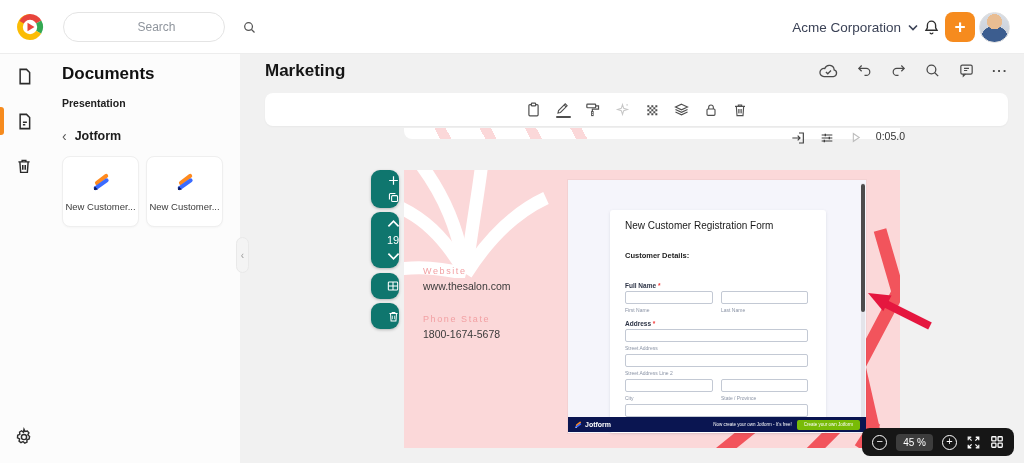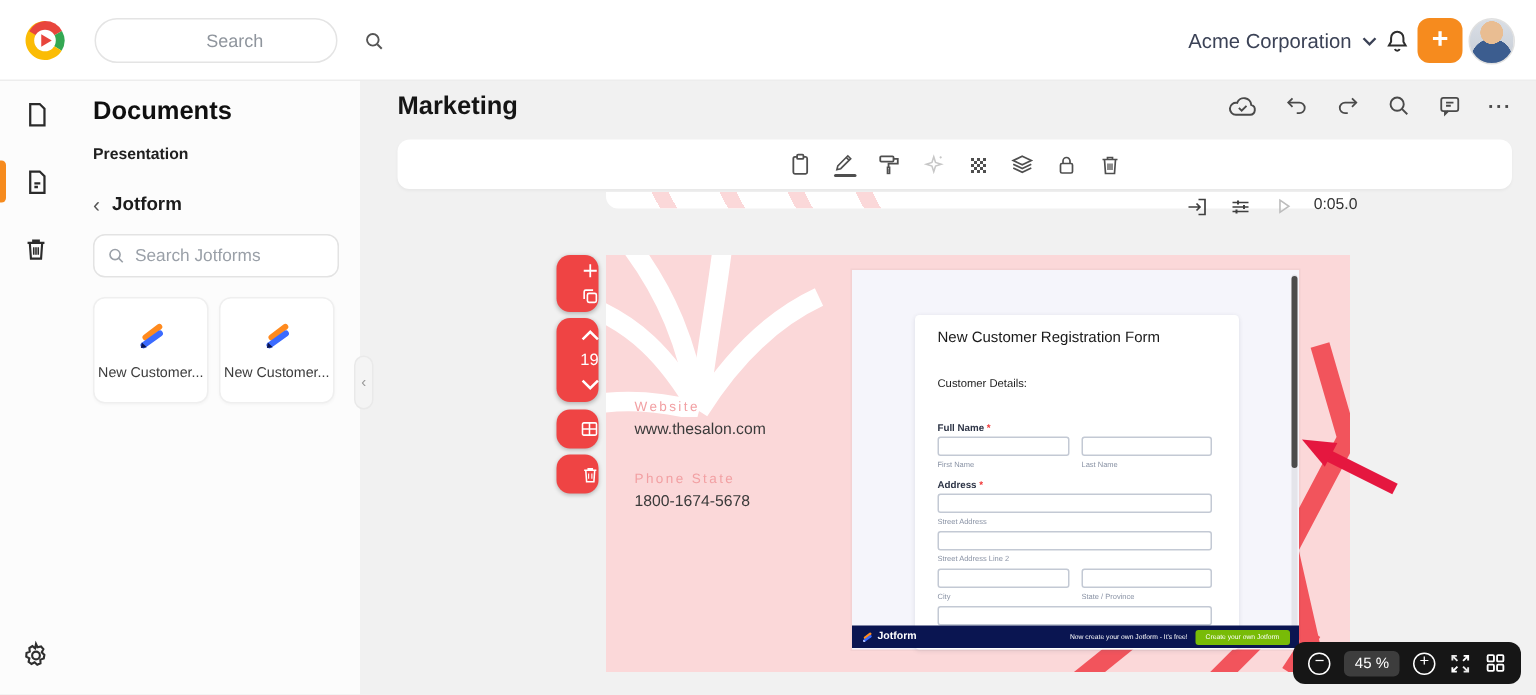--- a/index.html
+++ b/index.html
@@ -66,35 +66,35 @@
   .red-decor { position:absolute; left:0; top:0; z-index:1; }
   .contact { position:absolute; left:19px; top:96px; z-index:1; }
   .c-label { font-size:9px; letter-spacing:1.6px; color:#f2a0a3; }
   .c-value { font-size:10.5px; color:#3a3a3a; margin-top:4px; }
   .c-gap { margin-top:22px; }
 
   
   .preview { position:absolute; left:164px; top:10px; width:298px; height:253px; background:#f5f5fb; z-index:2; box-shadow:0 0 0 1px rgba(0,0,0,.03); }
   .form-card { position:absolute; left:42px; top:30px; width:216px; height:223px; background:#fff; border-radius:3px; box-shadow:0 1px 3px rgba(84,95,111,.16); }
   .f-title { position:absolute; left:15px; top:10px; font-size:10px; font-weight:400; color:#1a1a1a; width:190px; }
-  .f-section { position:absolute; left:15px; top:41px; font-size:7.5px; font-weight:400; color:#222; }
+  .f-section { position:absolute; left:15px; top:41px; font-size:7.5px; font-weight:700; color:#222; }
   .f-label { position:absolute; font-size:6.5px; font-weight:700; color:#2c3345; }
   .req { color:#f23a3a; }
   .ibox { position:absolute; height:13px; background:#fff; border:1px solid #c3c9d4; border-radius:2px; }
   .sub { position:absolute; font-size:5px; color:#8a93a5; }
   .pv-footer { position:absolute; left:0; bottom:1px; width:100%; height:15px; background:#0a1551; display:flex; align-items:center; padding:0 6px; z-index:3; }
   .pvf-brand { display:flex; align-items:center; gap:3px; }
   .pvf-name { color:#fff; font-size:7px; font-weight:800; }
   .pvf-tag { margin-left:auto; color:#fff; font-size:4.5px; }
   .pvf-cta { margin-left:5px; background:#78bb07; color:#fff; font-size:4.5px; border:none; border-radius:2px; padding:2.5px 7px; cursor:pointer; font-family:inherit; }
   .pv-scroll { position:absolute; right:1px; top:3px; width:4px; height:246px; background:#e4e4ea; border-radius:2px; }
   .pv-thumb { position:absolute; left:0; top:1px; width:4px; height:128px; background:#4c4c4c; border-radius:2px; }
 
   
-  .btb { position:absolute; left:131px; z-index:4; width:28px; background:#ef4444; border-radius:9px; display:flex; flex-direction:column; align-items:center; color:#fff; box-shadow:0 1px 3px rgba(0,0,0,.25);padding-left:16px; }
+  .btb { position:absolute; left:131px; z-index:4; width:28px; background:#0f766e; border-radius:9px; display:flex; flex-direction:column; align-items:center; color:#fff; box-shadow:0 1px 3px rgba(0,0,0,.25);padding-left:16px; }
   .btb-1 { top:116px; height:38px; justify-content:space-evenly; }
   .btb-2 { top:158px; height:56px; justify-content:space-evenly; }
   .btb-3 { top:219px; height:26px; justify-content:center; }
   .btb-4 { top:249px; height:26px; justify-content:center; }
   .slide-num { font-size:11px; color:#fff; line-height:1; }
   .btb .iconbtn { color:#fff; }
 
   .arrow-svg { position:absolute; left:600px; top:230px; z-index:6; pointer-events:none; }
 
   
@@ -174,29 +174,20 @@
     </div>
   </div>
 
   <div class="panel">
     <div class="panel-title">Documents</div>
     <div class="panel-sub">Presentation</div>
     <div class="back-row">
       <span class="back-chev">‹</span>
       <span class="back-label">Jotform</span>
     </div>
-    <div class="panel-search">
-      <span style="color:#9aa0a8">
-        <svg width="13" height="13" viewBox="0 0 24 24" fill="none" stroke="currentColor" stroke-width="2">
-            <circle cx="10.5" cy="10.5" r="6.2"></circle>
-            <path d="M15.2 15.2L20 20"></path>
-          </svg>
-      </span>
-      <input type="text" placeholder="Search Jotforms" style="">
-    </div>
     <div class="cards">
       <div class="card">
         <svg width="21" height="21" viewBox="0 0 24 24" fill="none">
           <path d="M8 12.5L18.5 4.5" stroke="#ff8a1e" stroke-width="4.6" stroke-linecap="round"></path>
           <path d="M6.5 18.5L19 9.5" stroke="#3b6bff" stroke-width="4.6" stroke-linecap="round"></path>
           <path d="M4.5 20.5l4.5-.5-3.8-3.6z" fill="#0a1551"></path>
         </svg>
         <div class="card-label">New Customer...</div>
       </div>
       <div class="card">

